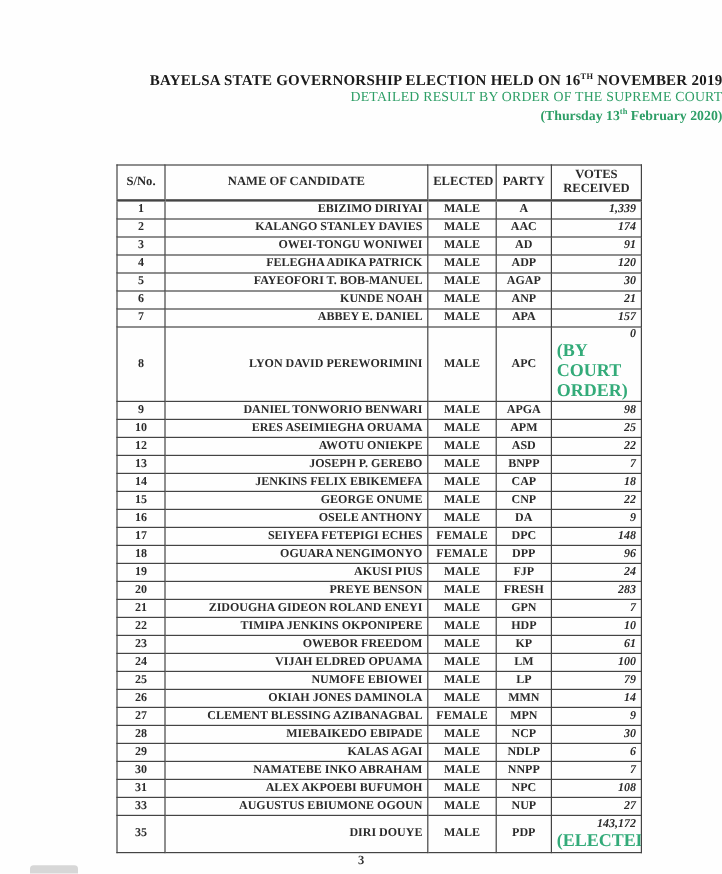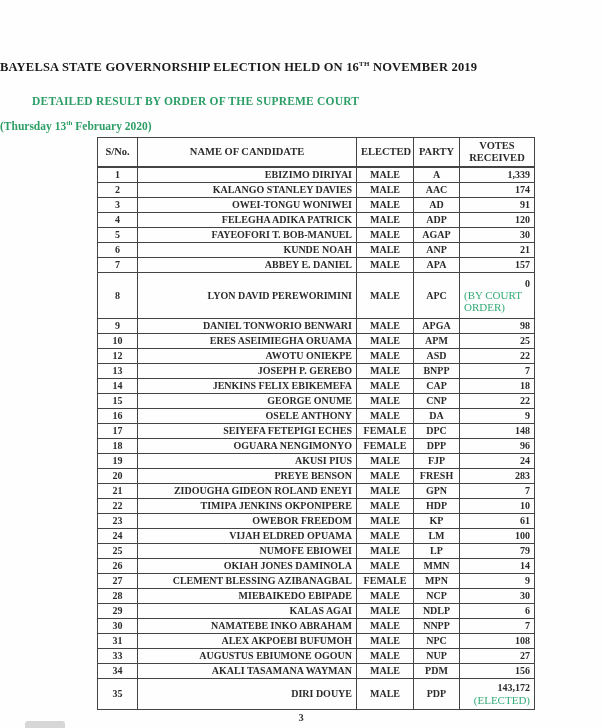--- a/index.html
+++ b/index.html
@@ -7,34 +7,34 @@
     width: 602px; height: 728px;
     background: #fefefe;
     font-family: "Liberation Serif", serif;
     position: relative;
     overflow: hidden;
     color: #262626;
   }
   .page { position: absolute; inset: 0; }
 
   
-  .doc-header { text-align: left; padding-top: 60px; }
+  .doc-header { text-align: right; padding-top: 60px; }
   .doc-title {
     font-size: 12.5px; font-weight: bold; color: #1b1b1b;
     letter-spacing: 0.2px;
   }
   .doc-title sup, .doc-dateline sup { font-size: 7px; font-weight: bold; }
   .doc-subtitle {
-    margin-top: 20px;
-    font-size: 11.5px; font-weight: bold; color: #2d9e66;
+    margin-top: 0;
+    font-size: 11.5px; font-weight: normal; color: #2d9e66;
     letter-spacing: 0.2px;
     padding-left: 32px;
   }
   .doc-dateline {
-    margin-top: 12px;
+    margin-top: 2px;
     font-size: 11.5px; font-weight: bold; color: #2d9e66;
   }
 
   
   table.results {
     position: absolute; left: 97px; top: 137px;
     width: 437px;
     border-collapse: collapse;
     table-layout: fixed;
   }
@@ -60,26 +60,26 @@
   col.c-gender { width: 57px; }
   col.c-party  { width: 46px; }
   col.c-votes  { width: 75px; }
 
   td.sno    { text-align: center; }
   td.name   { text-align: right; padding-left: 8px; }
   td.gender { text-align: center; }
   td.party  { text-align: center; }
   td.votes  { text-align: right; padding-right: 5px; }
 
-  .votes-main { display: block; }
+  .votes-main { display: block; font-style: italic; }
   .votes-note {
     display: block;
     color: #33ab79;
-    font-size: 11px;
-    font-weight: normal;
+    font-size: 15px;
+    font-weight: bold;
     line-height: 1.1;
   }
   .votes-note.align-left  { text-align: left; }
   .votes-note.align-right { text-align: right; }
 
   
   .page-number {
     position: absolute; left: 0; right: 0; bottom: 5px;
     text-align: center;
     font-size: 10.5px; color: #333; font-weight: bold;
@@ -393,29 +393,20 @@
         </tr>
         <tr>
           <td class="sno">33</td>
           <td class="name">AUGUSTUS EBIUMONE OGOUN</td>
           <td class="gender">MALE</td>
           <td class="party">NUP</td>
           <td class="votes">
             <span class="votes-main">27</span>
           </td>
         </tr>
-        <tr>
-          <td class="sno">34</td>
-          <td class="name">AKALI TASAMANA WAYMAN</td>
-          <td class="gender">MALE</td>
-          <td class="party">PDM</td>
-          <td class="votes">
-            <span class="votes-main">156</span>
-          </td>
-        </tr>
         <tr style="height: 31px;">
           <td class="sno">35</td>
           <td class="name">DIRI DOUYE</td>
           <td class="gender">MALE</td>
           <td class="party">PDP</td>
           <td class="votes">
             <span class="votes-main">143,172</span>
             <span class="votes-note align-right">(ELECTED)</span>
           </td>
         </tr>

